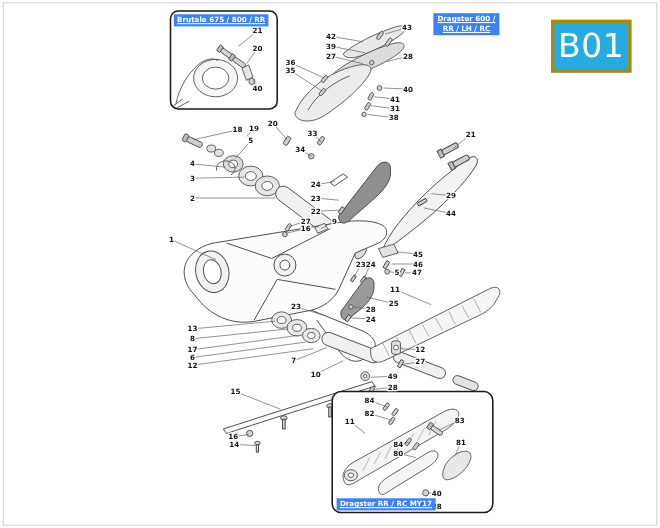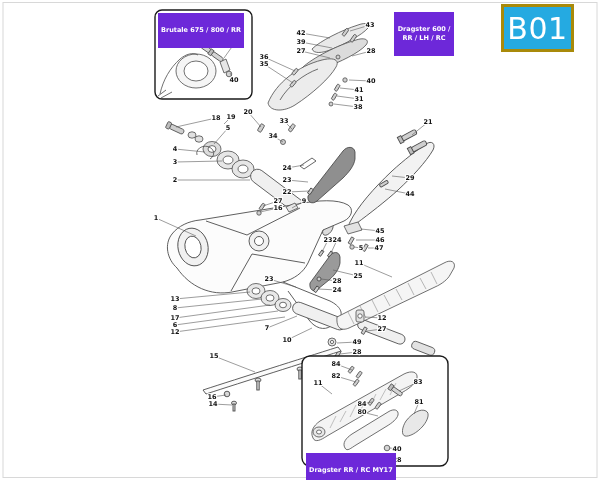--- a/index.html
+++ b/index.html
@@ -1,23 +1,23 @@
 <!DOCTYPE html>
 <html><head>
 <meta charset="utf-8">
 <style>
   html,body{margin:0;padding:0;background:#fff;}
   .screen{position:relative;width:600px;height:480px;background:#fff;overflow:hidden;
           font-family:"DejaVu Sans",sans-serif;}
   .art{position:absolute;left:0;top:0;}
-  .label-bar{position:absolute;background:#6d28d9;color:#fff;
+  .label-bar{position:absolute;background:#3b82f6;color:#fff;
              font-family:"DejaVu Sans",sans-serif;font-weight:bold;font-size:6.5px;line-height:1.35;
-             padding:13px 3px;white-space:nowrap;z-index:4;}
+             padding:1px 3px;white-space:nowrap;z-index:4;text-decoration:underline;}
   .label-bar.two-line{white-space:normal;text-align:center;}
-  .code-badge{position:absolute;left:501px;top:4px;width:73px;height:48px;
+  .code-badge{position:absolute;left:501px;top:18px;width:73px;height:48px;
               box-sizing:border-box;display:flex;align-items:center;justify-content:center;z-index:5;}
   .code-badge span{color:#fff;font-family:"DejaVu Sans",sans-serif;font-weight:500;
                    font-size:30px;letter-spacing:.5px;}
   .co{font-family:"DejaVu Sans",sans-serif;font-weight:bold;font-size:6.5px;fill:#141414;
       stroke:#ffffff;stroke-width:2.2px;paint-order:stroke;text-anchor:middle;}
   .leader{stroke:#5a5a5a;stroke-width:.6;}
 </style>
 </head>
 <body>
 

